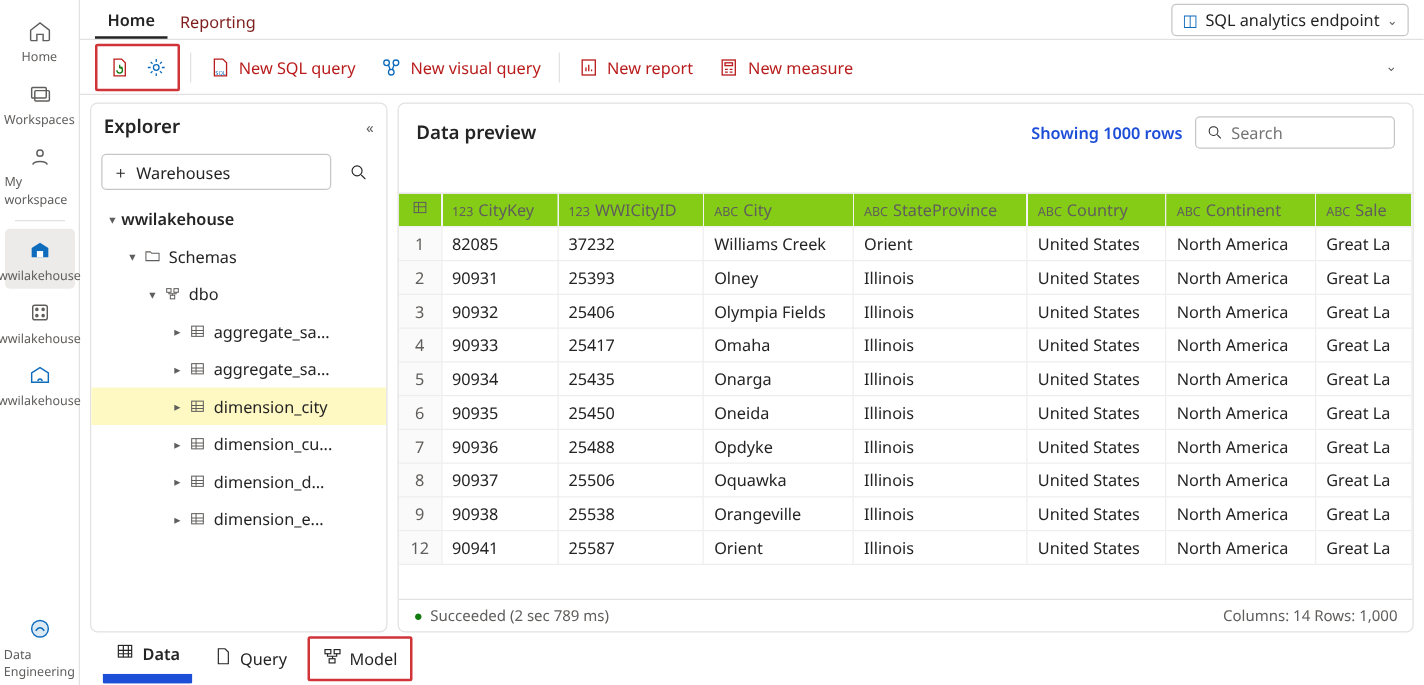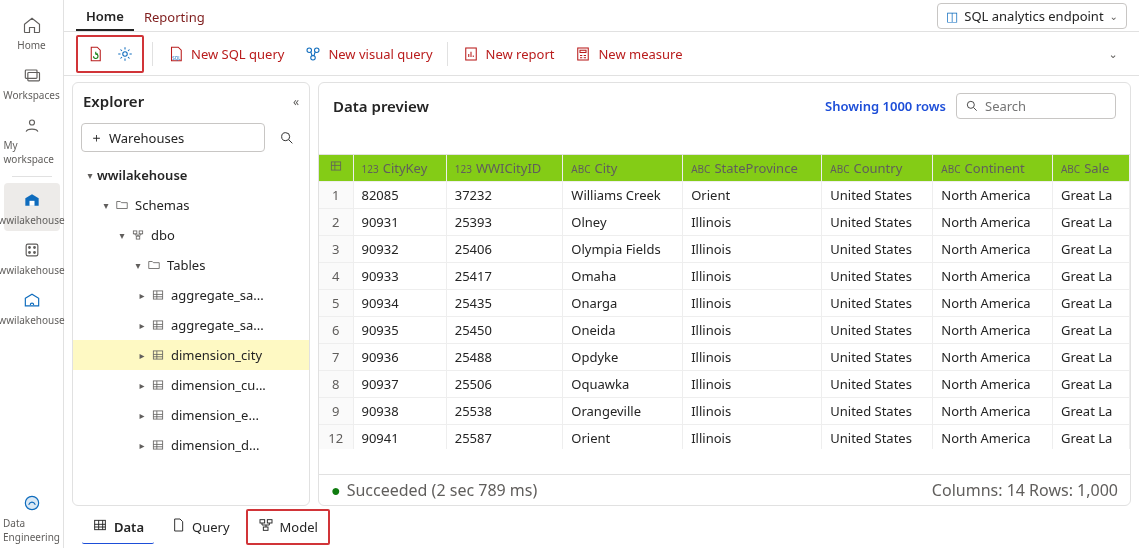--- a/index.html
+++ b/index.html
@@ -58,26 +58,26 @@
 .search-field input { border:none; outline:none; font-size:13px; width:120px; color:#0f766e; }
 
 .grid { flex:1; overflow:auto; border-top:1px solid #e1e1e1; }
 table { border-collapse:collapse; width:100%; font-size:13px; }
 th, td { border-right:1px solid #eee; border-bottom:1px solid #eee; padding:4px 8px; text-align:left; white-space:nowrap; height:24px; }
 th { background:#84cc16; font-weight:400; color:#605e5c; position:sticky; top:0; }
 th .th-prefix { font-size:10px; color:#605e5c; margin-right:4px; }
 td.rownum, th.rownum { background:#fafafa; color:#605e5c; width:30px; text-align:center; }
 th.first { width:34px; text-align:center; }
 
-.status { display:flex; align-items:flex-end; justify-content:space-between; padding:4px 12px; border-top:1px solid #e1e1e1; font-size:16px; color:#605e5c; }
+.status { display:flex; align-items:flex-end; justify-content:space-between; padding:4px 12px; border-top:1px solid #e1e1e1; font-size:12px; color:#605e5c; }
 .status .ok::before { content:"●"; color:#107c10; margin-right:6px; }
 
 .footer-tabs { height:42px; display:flex; align-items:center; padding: 0 18px; gap:6px; }
 .ftab { display:flex; align-items:center; gap:6px; padding: 6px 10px; font-size:13px; cursor:pointer; border-radius:2px; }
-.ftab.active { font-weight:600; border-bottom:1px solid #1d4ed8; }
+.ftab.active { font-weight:600; border-bottom:8px solid #1d4ed8; }
 .ftab.highlight { border: 2px solid #d13438; border-radius:2px; }
 
 svg { stroke: currentColor; fill:none; stroke-width:1.4; }
 </style>
 </head>
 <body>
 
 <div class="leftnav">
   <div class="leftnav-item">
     <span class="icon">
@@ -265,29 +265,20 @@
           <span class="chev expand"></span>
           <span class="ticon">
               <svg viewBox="0 0 24 24" width="14" height="14">
                 <rect x="4" y="5" width="6" height="5"></rect>
                 <rect x="14" y="5" width="6" height="5"></rect>
                 <rect x="9" y="14" width="6" height="5"></rect>
                 <path d="M7 10v2h10v-2M12 12v2"></path>
               </svg>
             </span>
           <span>dbo</span>
-        </div>
-        <div class="tree-item indent3">
-          <span class="chev expand"></span>
-          <span class="ticon">
-              <svg viewBox="0 0 24 24" width="14" height="14">
-                <path d="M3 6h6l2 2h10v10H3z"></path>
-              </svg>
-            </span>
-          <span>Tables</span>
         </div>
         <div id="tree-tables">
             <div class="tree-item indent4">
               <span class="chev collapsed"></span>
               <span class="ticon">
                 <svg viewBox="0 0 24 24" width="14" height="14">
                   <rect x="4" y="5" width="16" height="14"></rect>
                   <path d="M4 11h16M4 15h16M10 5v14"></path>
                 </svg>
               </span>
@@ -324,31 +315,31 @@
               <span>dimension_cu...</span>
             </div>
             <div class="tree-item indent4">
               <span class="chev collapsed"></span>
               <span class="ticon">
                 <svg viewBox="0 0 24 24" width="14" height="14">
                   <rect x="4" y="5" width="16" height="14"></rect>
                   <path d="M4 11h16M4 15h16M10 5v14"></path>
                 </svg>
               </span>
-              <span>dimension_e...</span>
+              <span>dimension_d...</span>
             </div>
             <div class="tree-item indent4">
               <span class="chev collapsed"></span>
               <span class="ticon">
                 <svg viewBox="0 0 24 24" width="14" height="14">
                   <rect x="4" y="5" width="16" height="14"></rect>
                   <path d="M4 11h16M4 15h16M10 5v14"></path>
                 </svg>
               </span>
-              <span>dimension_d...</span>
+              <span>dimension_e...</span>
             </div>
           </div>
       </div>
     </div>
 
     <div class="panel datapane">
       <div class="datapane-head">
         <h3>Data preview</h3>
         <div class="fill"></div>
         <div class="rowscount">Showing 1000 rows</div>

